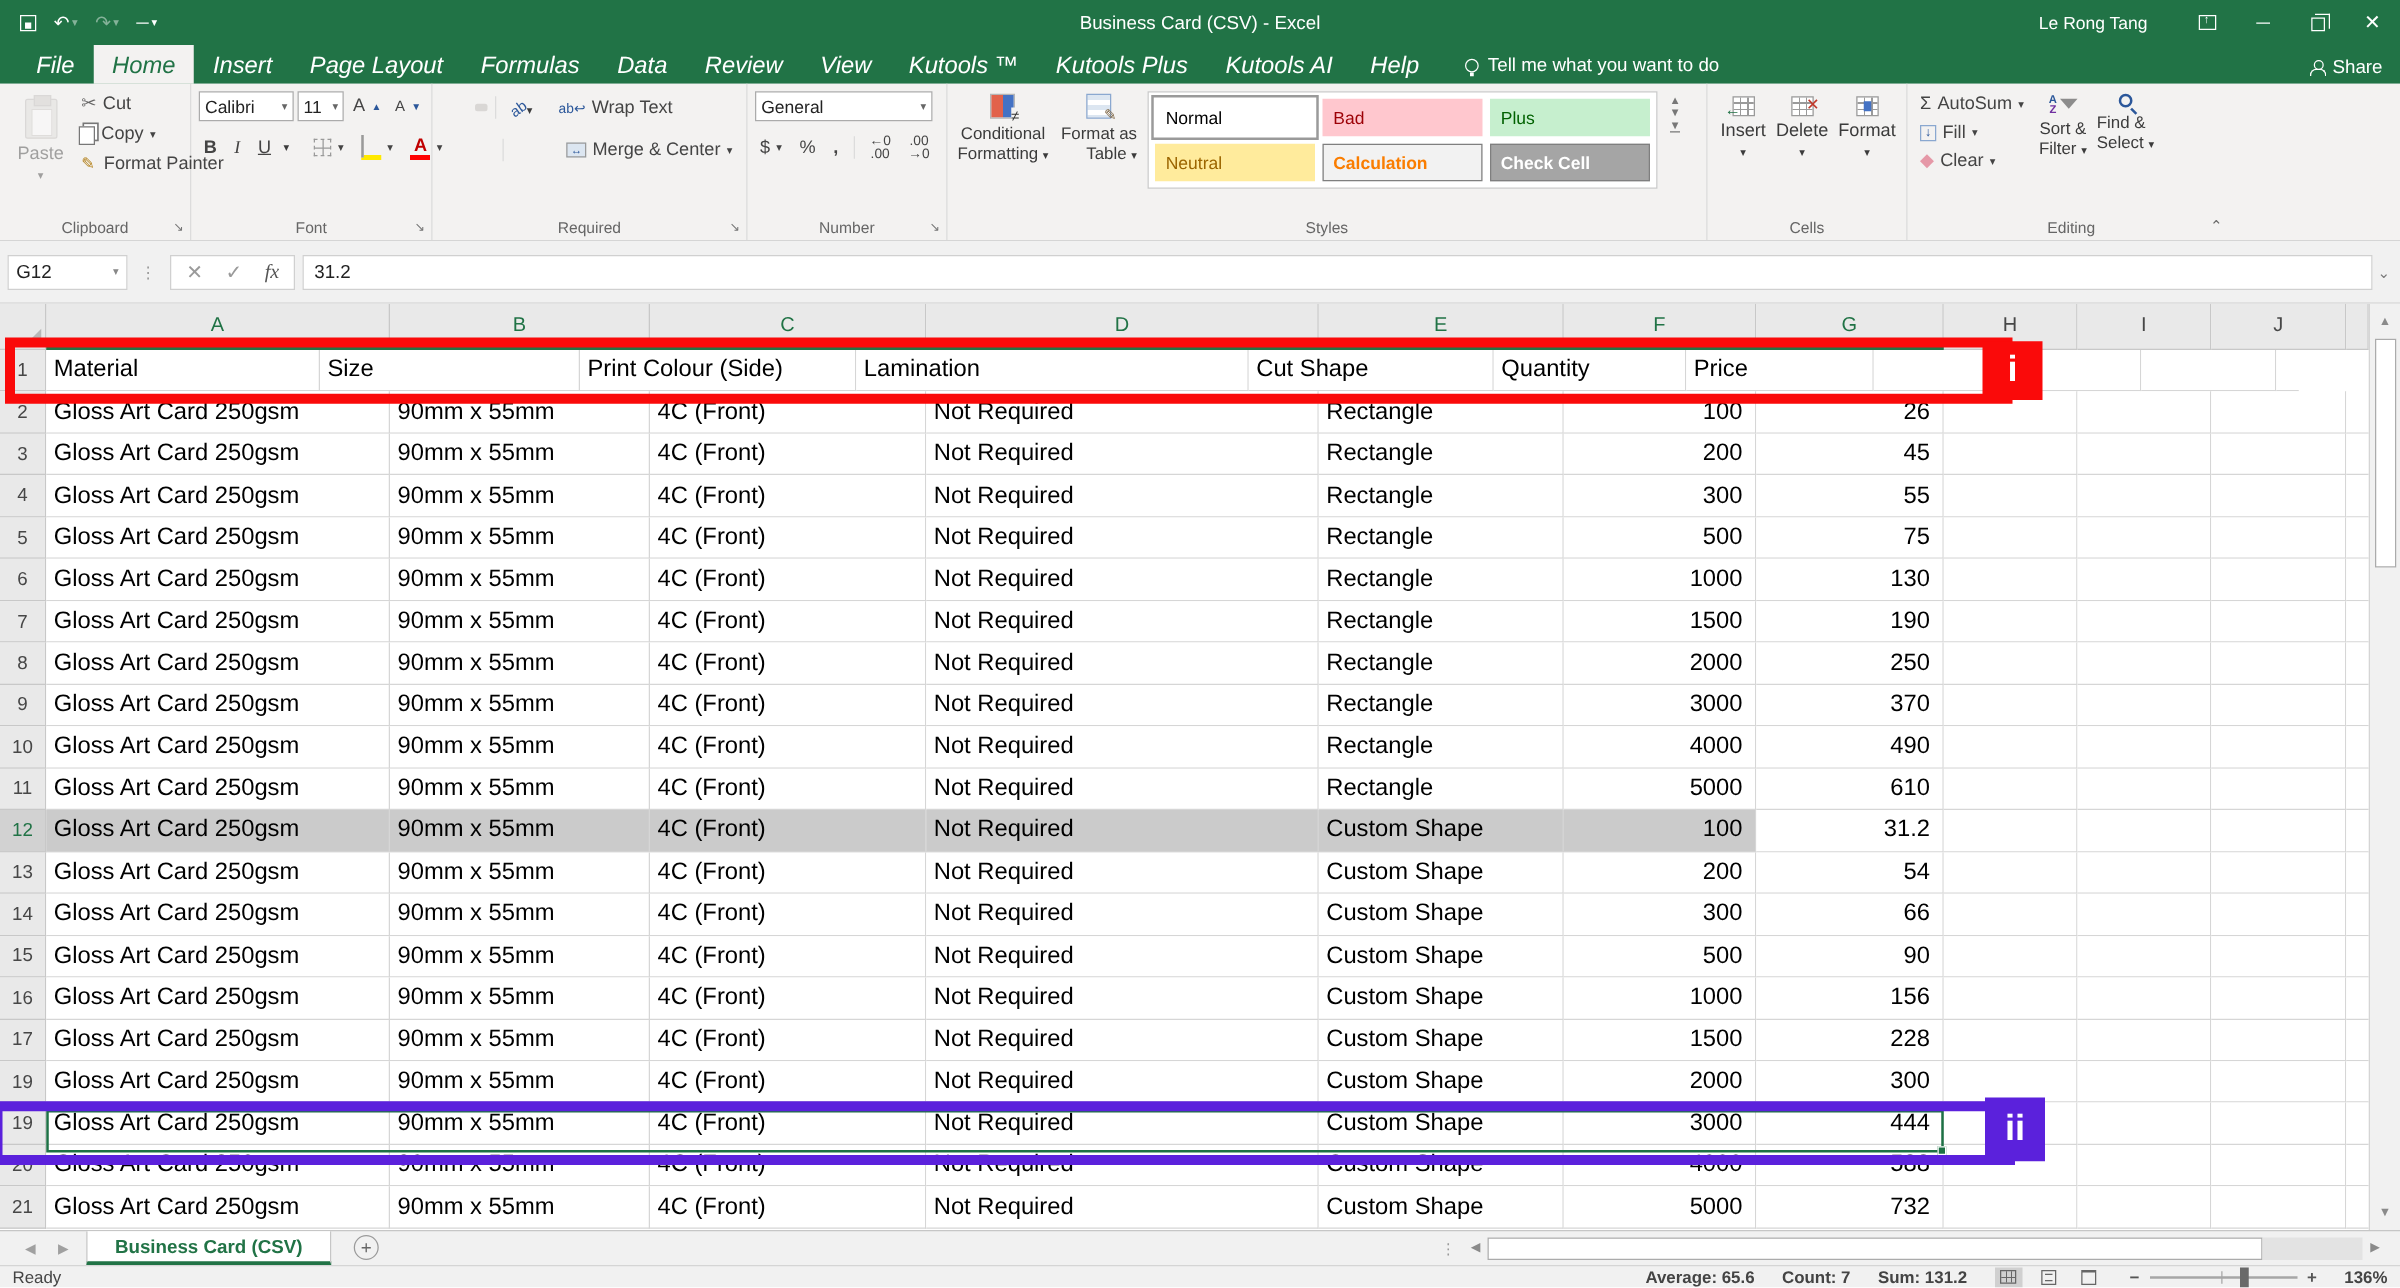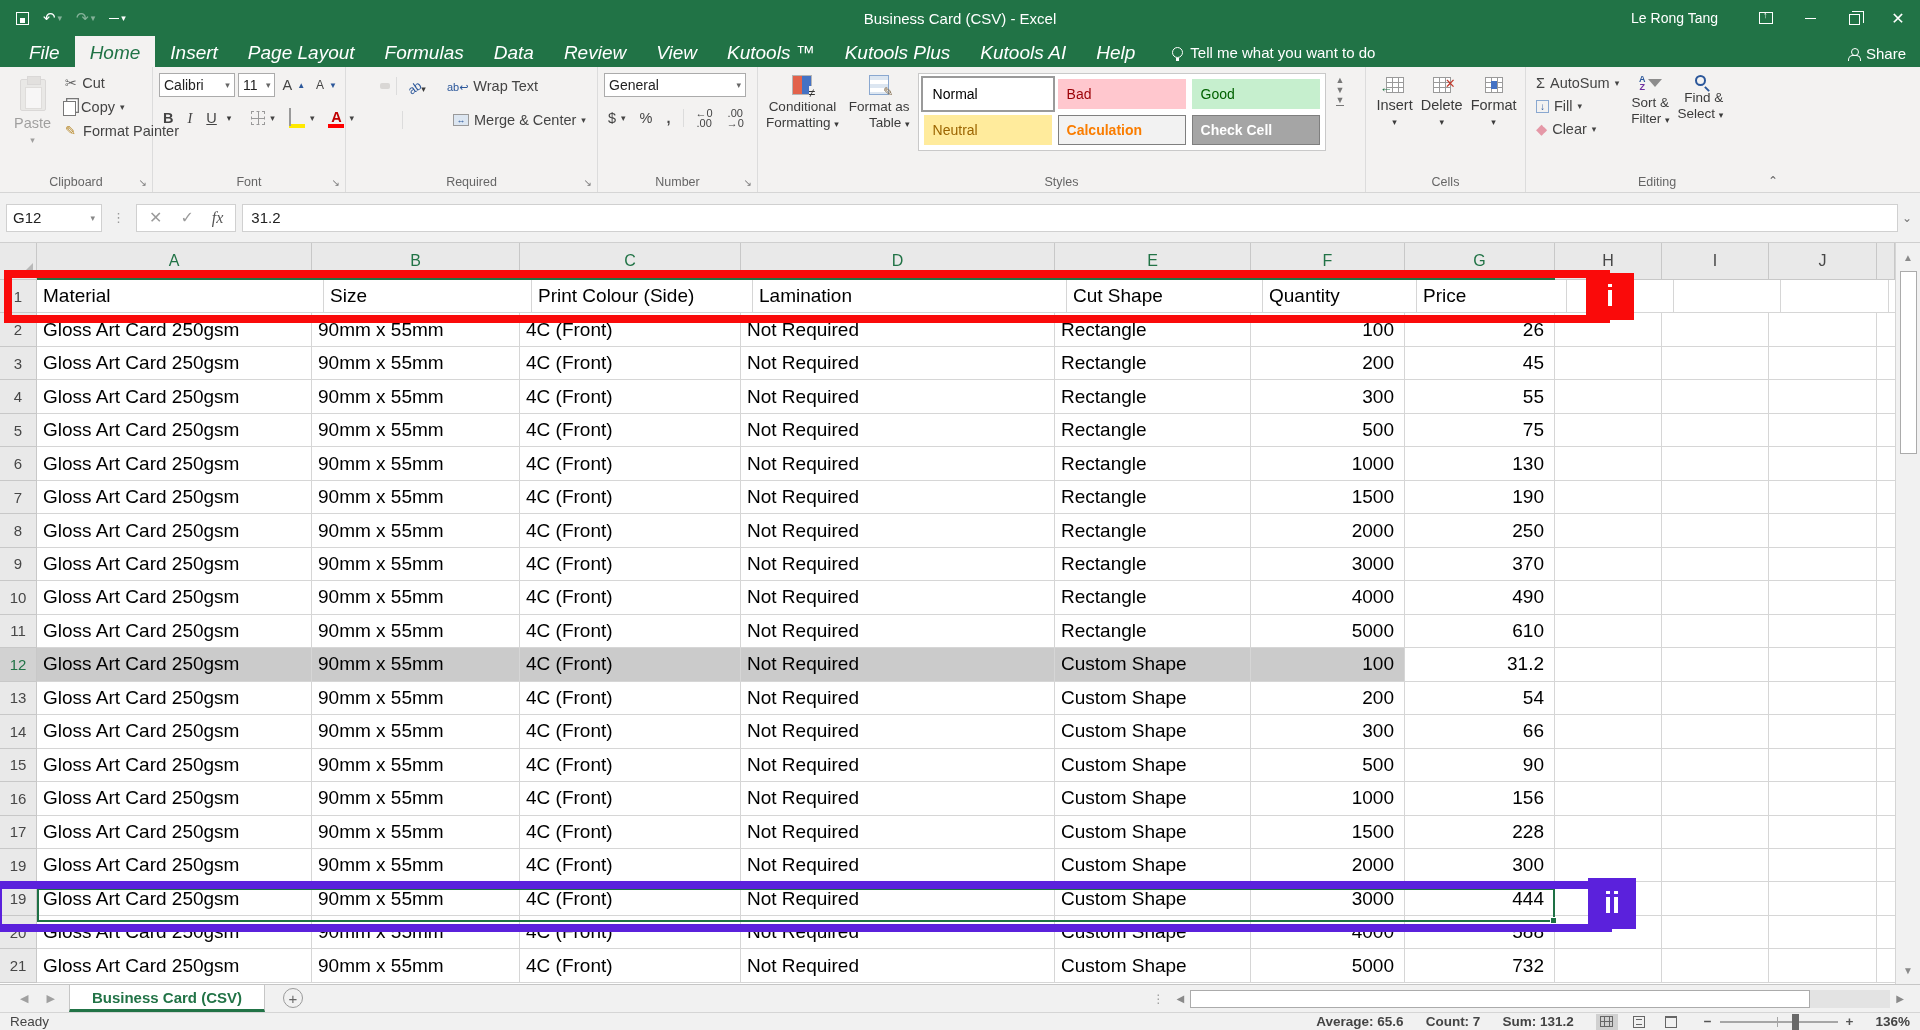--- a/index.html
+++ b/index.html
@@ -370,21 +370,21 @@
           <span class="ic-cf"></span>
           <span style="font-size:13.5px; text-align:center; line-height:16px;">Conditional<br>Formatting <span class="caret">▾</span></span>
         </div>
         <div class="bigbtn" style="padding:2px 2px;">
           <span class="ic-fat"></span>
           <span style="font-size:13.5px; text-align:right; line-height:16px;">Format as<br>Table <span class="caret">▾</span></span>
         </div>
         <div class="chipgrid" id="style-gallery">
             <div class="chip selected" style="background: rgb(255, 255, 255); color: rgb(0, 0, 0);">Normal</div>
             <div class="chip" style="background: rgb(255, 199, 206); color: rgb(156, 0, 6);">Bad</div>
-            <div class="chip" style="background: rgb(198, 239, 206); color: rgb(0, 97, 0);">Good</div>
+            <div class="chip" style="background: rgb(198, 239, 206); color: rgb(0, 97, 0);">Plus</div>
             <div class="chip" style="background: rgb(255, 235, 156); color: rgb(156, 101, 0);">Neutral</div>
             <div class="chip bordered" style="background: rgb(242, 242, 242); color: rgb(250, 125, 0); font-weight: bold;">Calculation</div>
             <div class="chip bordered" style="background: rgb(165, 165, 165); color: rgb(255, 255, 255); font-weight: bold;">Check Cell</div>
           </div>
         <div class="gal-scroll">
           <span>▲</span>
           <span>▼</span>
           <span>▼<span style="display:block;border-top:1px solid #777;width:8px;"></span></span>
         </div>
       </div>
@@ -439,21 +439,21 @@
         </div>
         <div class="bigbtn" style="padding:2px 0;">
           <span style="display:flex;align-items:center;">
               <span class="ic-az"><span class="a">A</span><br><span class="z">Z</span></span>
               <span class="ic-funnel"></span>
             </span>
           <span style="font-size:13.5px; text-align:center; line-height:16px;">Sort &amp;<br>Filter <span class="caret">▾</span></span>
         </div>
         <div class="bigbtn" style="padding:2px 0;">
           <span class="ic-mag"></span>
-          <span style="font-size:13.5px; text-align:right; line-height:16px;">Find &amp;<br>Select <span class="caret">▾</span></span>
+          <span style="font-size:13.5px; text-align:left; line-height:16px;">Find &amp;<br>Select <span class="caret">▾</span></span>
         </div>
       </div>
       <div class="glabel">Editing</div>
       <div class="collapse">⌃</div>
     </div>
   </div>
 
   <div class="fbar">
     <div class="namebox">
       <span>G12</span>
@@ -482,21 +482,21 @@
         <div class="hcell selcol" style="width: 154px;">F</div>
         <div class="hcell selcol" style="width: 150px;">G</div>
         <div class="hcell" style="width: 107px;">H</div>
         <div class="hcell" style="width: 107px;">I</div>
         <div class="hcell" style="width: 108px;">J</div>
         <div class="hcell" style="width: 18px;"></div>
       </div>
     <div id="gridrows">
         <div class="grow">
           <div class="rhdr">1</div>
-          <div class="dcell" style="width: 287px;">Material</div>
+          <div class="dcell" style="width: 219px;">Material</div>
           <div class="dcell" style="width: 208px;">Size</div>
           <div class="dcell" style="width: 221px;">Print Colour (Side)</div>
           <div class="dcell" style="width: 314px;">Lamination</div>
           <div class="dcell" style="width: 196px;">Cut Shape</div>
           <div class="dcell" style="width: 154px;">Quantity</div>
           <div class="dcell" style="width: 150px;">Price</div>
           <div class="dcell" style="width: 107px;"></div>
           <div class="dcell" style="width: 107px;"></div>
           <div class="dcell" style="width: 108px;"></div>
           <div class="dcell" style="width: 18px; border-right: none;"></div>

